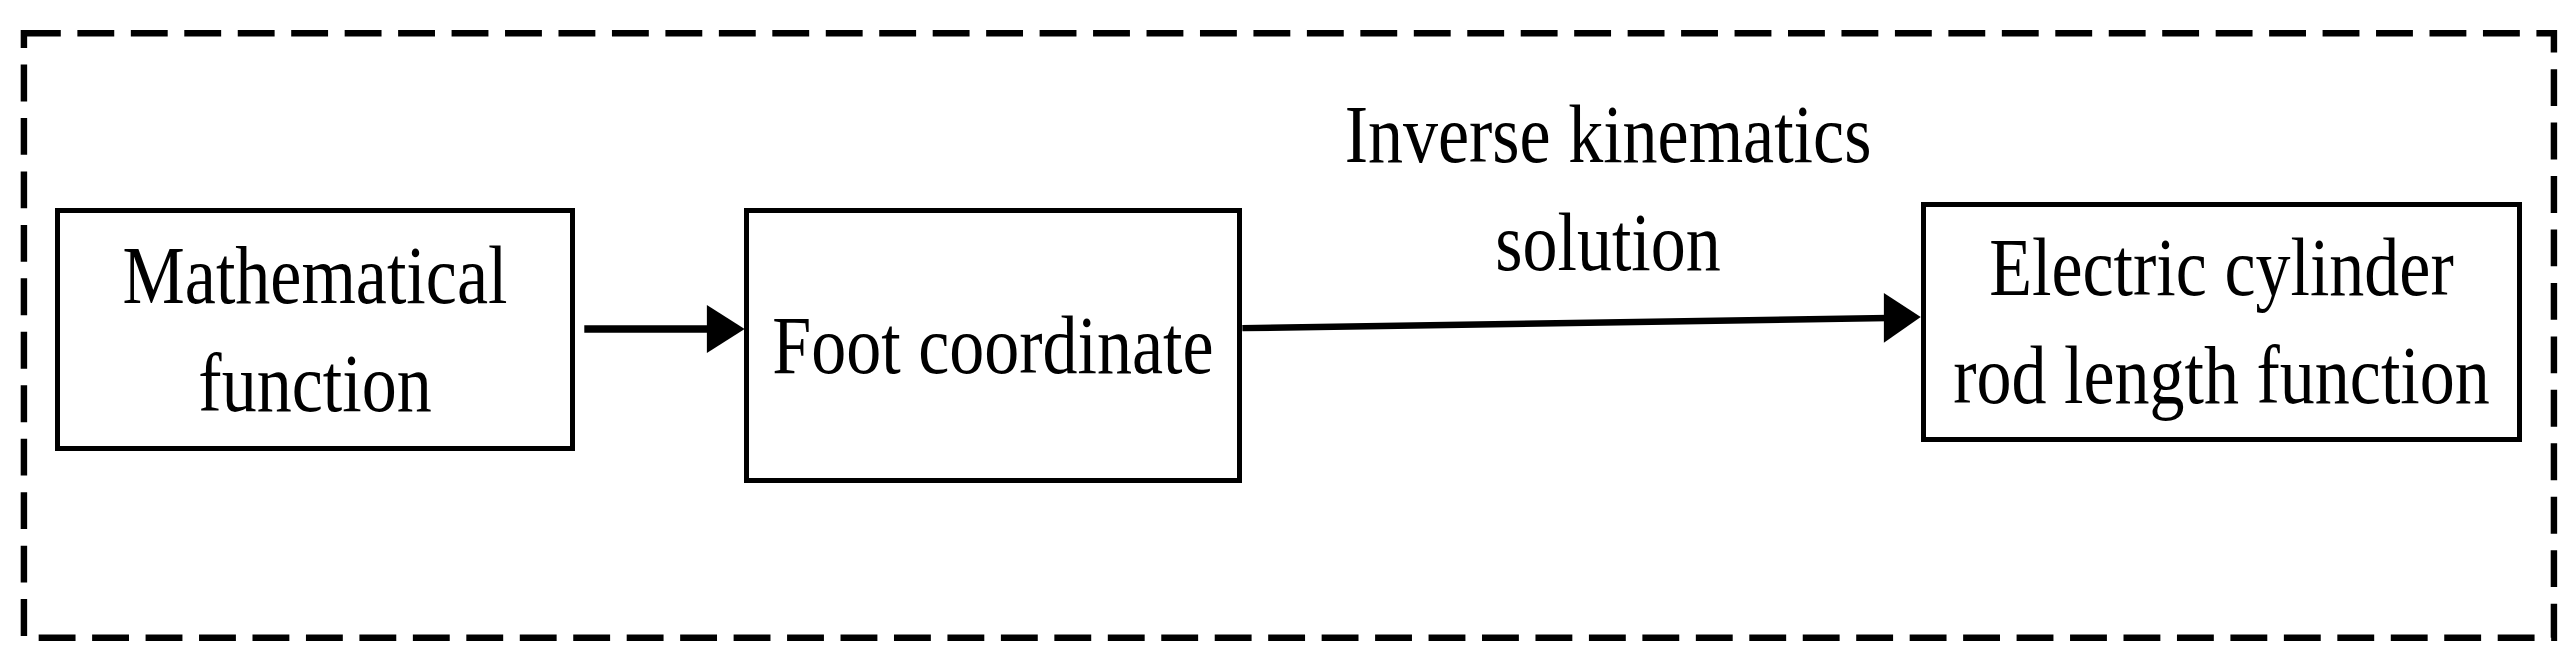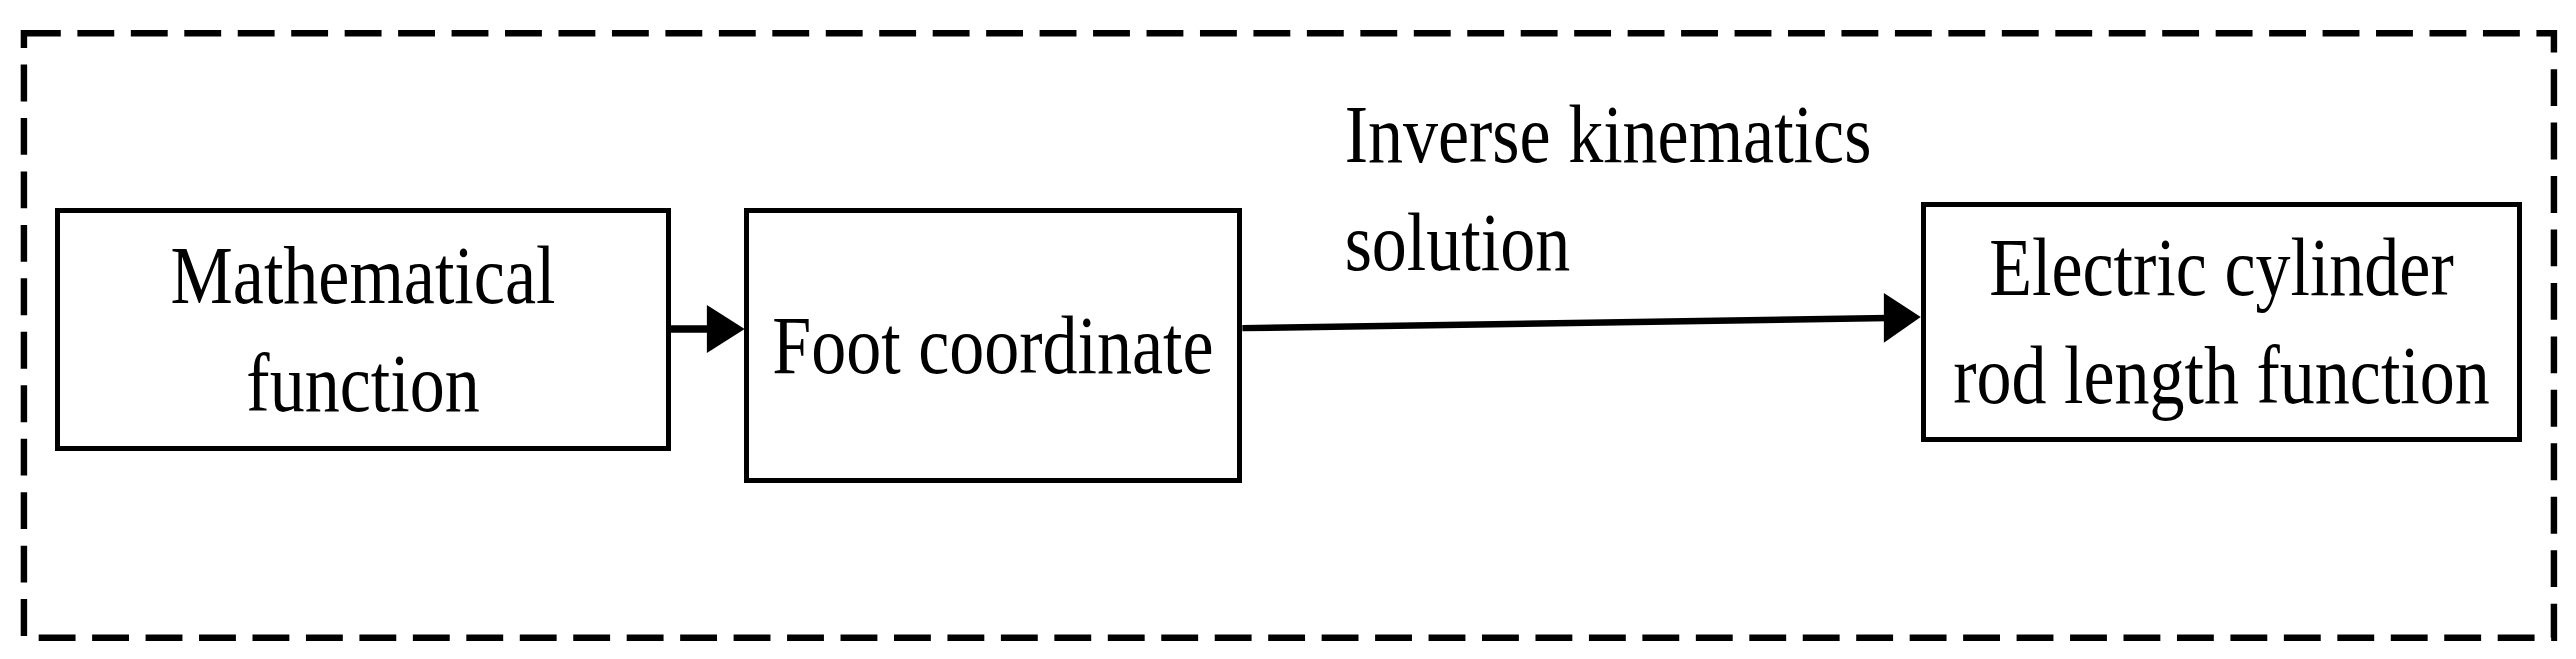--- a/index.html
+++ b/index.html
@@ -26,21 +26,21 @@
   .node-box {
     position: absolute;
     box-sizing: border-box;
     border: 5.5px solid #000000;
     background: #ffffff;
     display: flex;
     align-items: center;
     justify-content: center;
     text-align: center;
   }
-  .box-mathematical { left: 55px;  top: 208px; width: 616px; height: 243px; }
+  .box-mathematical { left: 55px;  top: 208px; width: 520px; height: 243px; }
   .box-foot         { left: 744px; top: 208px; width: 498px; height: 275px; }
   .box-electric     { left: 1921px; top: 202px; width: 601px; height: 240px; }
   .box-label, .edge-label-text {
     font-size: 70px;
     line-height: 92px;
     white-space: nowrap;
     transform: scale(1, 1.18);
     transform-origin: 50% 50%;
   }
   .box-label span, .edge-label-text span {
@@ -48,20 +48,21 @@
   }
   .edge-label {
     position: absolute;
     left: 1239px;
     top: 80px;
     width: 738px;
     height: 218px;
     display: flex;
     align-items: center;
     justify-content: center;
+    text-align: center;
   }
 </style>
 </head>
 <body>
 
 <div class="canvas">
 
   <svg class="layer" viewBox="0 0 2793 715" aria-hidden="true">
 
     <rect x="25" y="36" width="2745" height="656" fill="none" stroke="#000000" stroke-width="7" stroke-dasharray="40 18"></rect>

